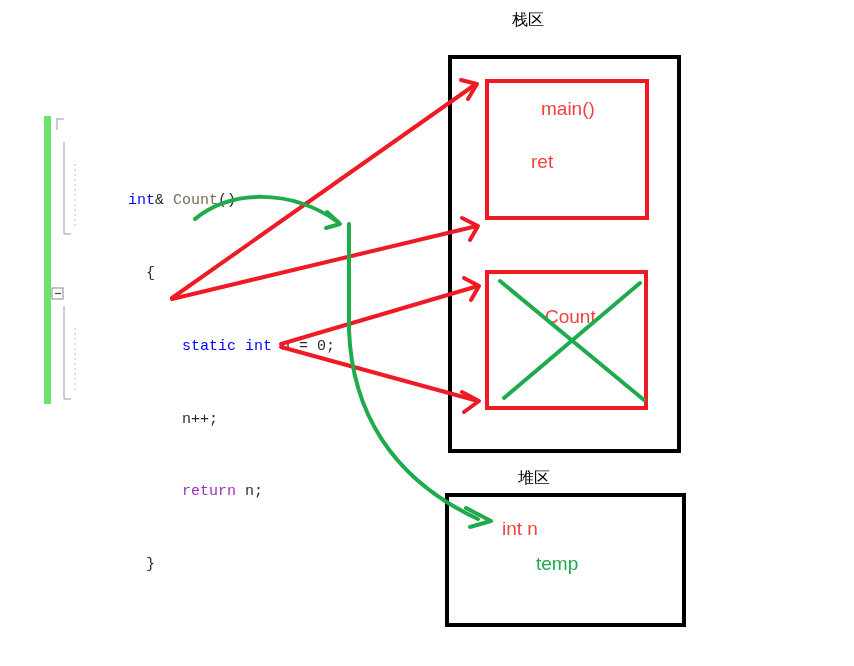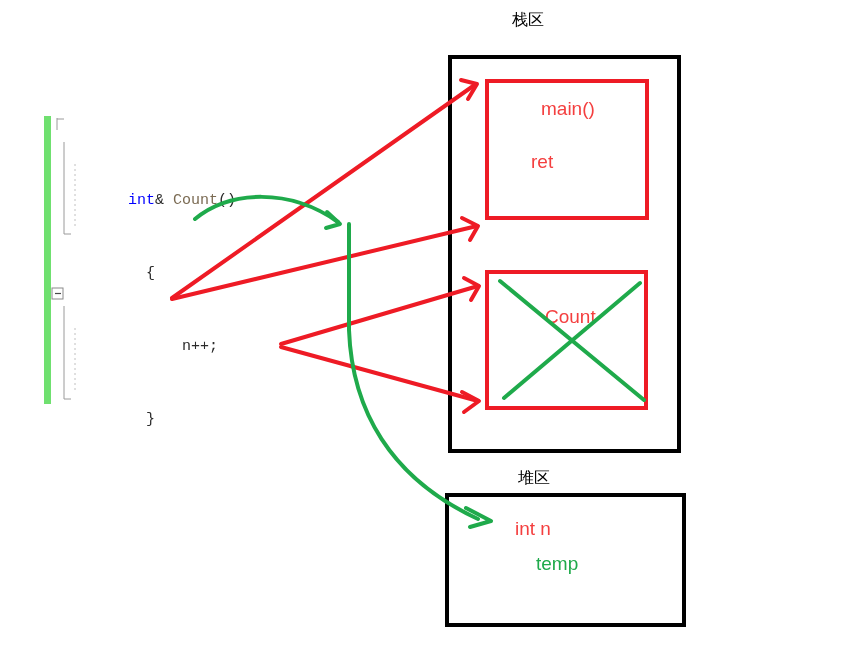--- a/index.html
+++ b/index.html
@@ -161,21 +161,27 @@
     </svg>
 
     <div class="code-lines">
       <div class="code-line">
         <span class="kw">int</span><span class="plain">&amp; </span><span class="fn">Count</span><span class="plain">()</span>
       </div>
       <div class="code-line">
         <span class="plain">  {</span>
       </div>
       <div class="code-line">
+        <span class="plain">      </span><span class="kw">static</span><span class="plain"> </span><span class="kw">int</span><span class="plain"> n = 0;</span>
+      </div>
+      <div class="code-line">
         <span class="plain">      n++;</span>
+      </div>
+      <div class="code-line">
+        <span class="plain">      </span><span class="kw-ret">return</span><span class="plain"> n;</span>
       </div>
       <div class="code-line">
         <span class="plain">  }</span>
       </div>
       <div class="code-line">
         <span class="plain"> </span>
       </div>
       
       
       
@@ -192,21 +198,21 @@
   <div class="frame-label" style="left:524px; top:98px;">main()</div>
   <div class="frame-label" style="left:514px; top:151px;">ret</div>
 
   <div class="frame-box" style="left:485px; top:270px; width:163px; height:140px;"></div>
   <div class="frame-label" style="left:528px; top:306px;">Count</div>
 
   <div class="region-title" style="left:518px; top:468px;">堆区</div>
 
   <div class="region-box" style="left:445px; top:493px; width:241px; height:134px;"></div>
 
-  <div class="heap-label red" style="left:515px; top:518px;">int n</div>
+  <div class="heap-label red" style="left:502px; top:518px;">int n</div>
   <div class="heap-label green" style="left:536px; top:553px;text-align:right;">temp</div>
 
 
   <svg class="overlay" viewBox="0 0 854 666" xmlns="http://www.w3.org/2000/svg">
 
     <g stroke="#ee1b25" stroke-width="4" fill="none" stroke-linecap="round" stroke-linejoin="round">
 
       <path d="M 172 298 L 476 84"></path>
       <path d="M 461 80 L 477 84 L 468 99"></path>
 

